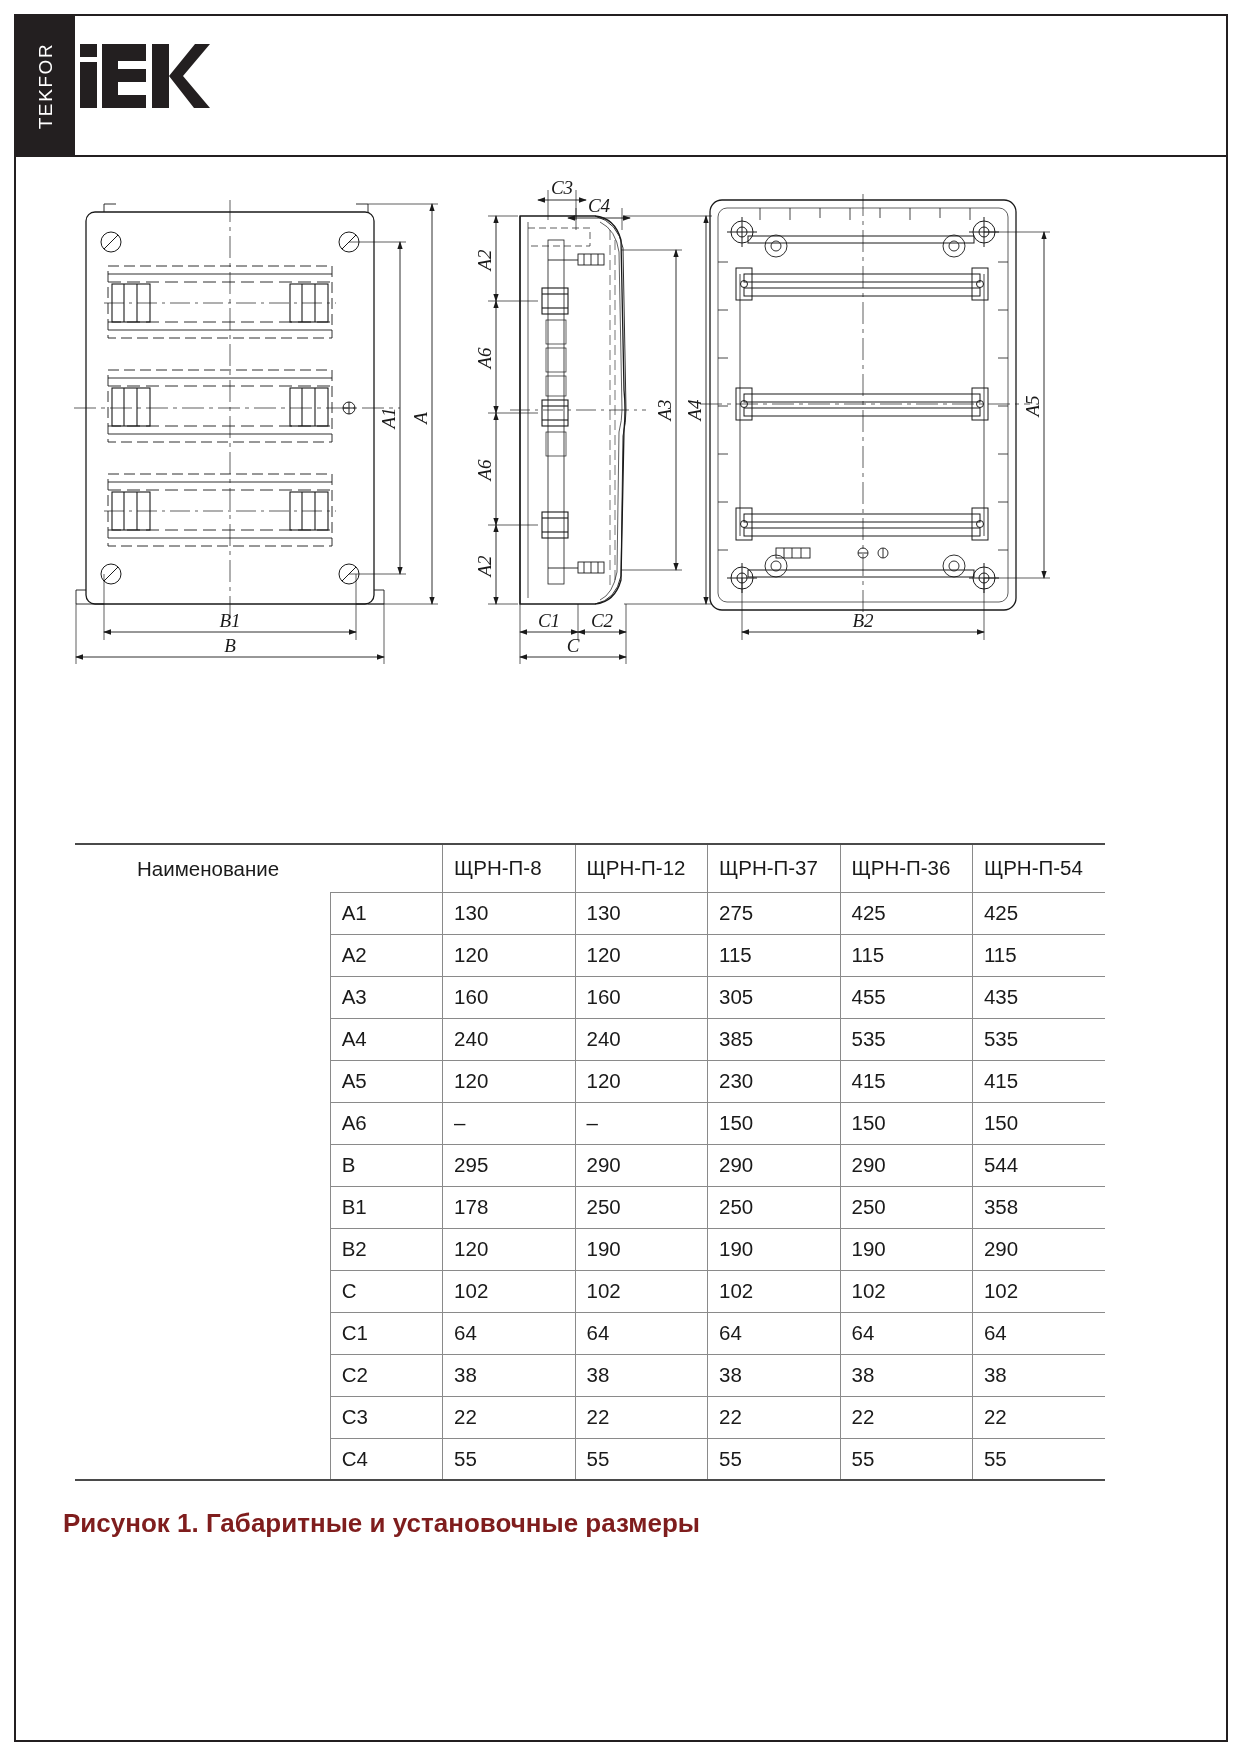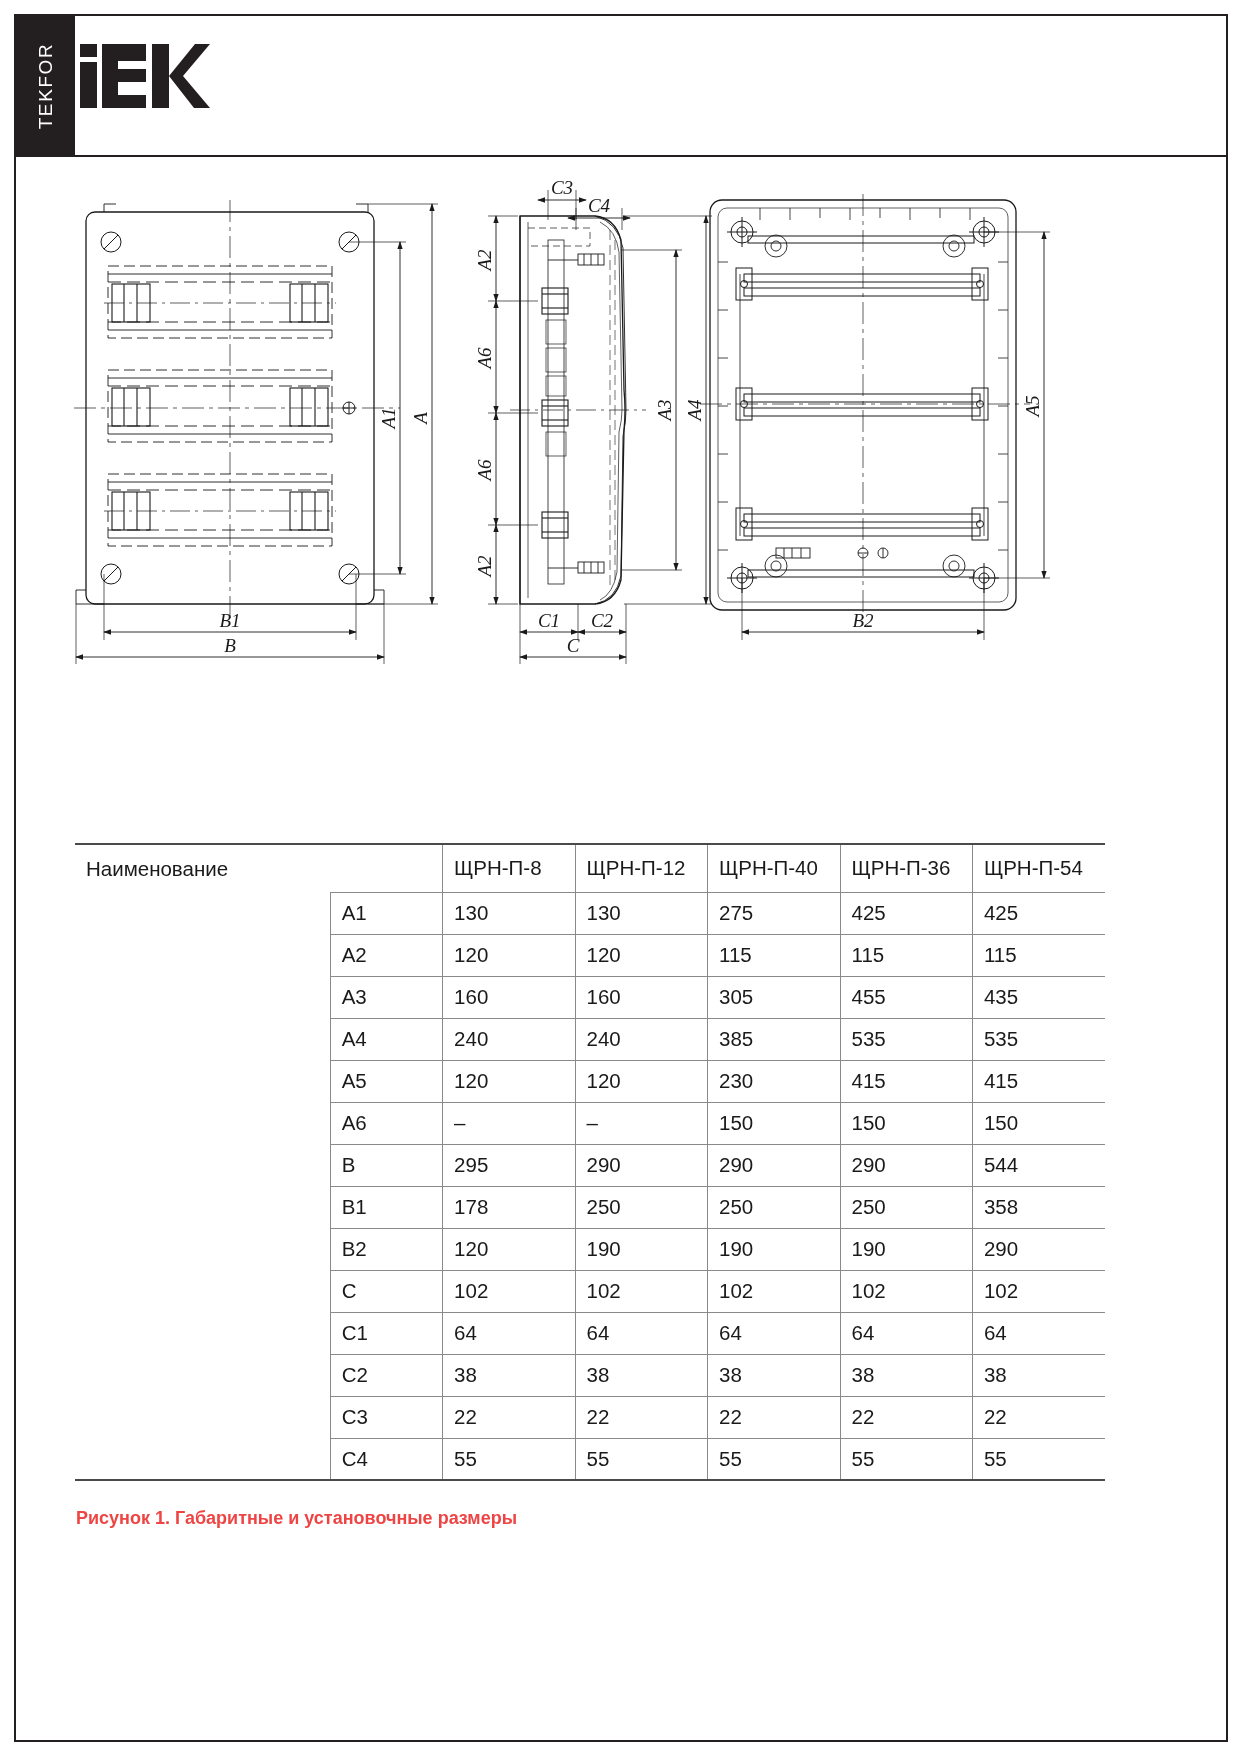--- a/index.html
+++ b/index.html
@@ -71,31 +71,31 @@
     font-family:"Liberation Sans", sans-serif;
   }
   .spec-table tr.head td { height:48px; }
   
   .spec-table { border-top:2px solid #4a4a4a; border-bottom:2px solid #4a4a4a; }
   .col-name      { width:256px; border-left:none !important; border-right:none !important; }
   .col-sym       { width:113px; }
   .col-val       { width:133px; }
   .head .col-name { border-bottom:1px solid #8a8a8a; }
   
-  .spec-table td:first-child { border-left:none; }
+  .spec-table td:first-child { border-left:none;text-align:center; }
   .spec-table td:last-child  { border-right:none; }
 
   
   .cell-blank { border-left:none !important; border-right:none !important; border-top:none !important; border-bottom:none !important; }
 
   
   .caption {
-    position:absolute; left:76px; top:1508px;
-    font-size:18px; font-weight:bold;
-    color:#ef4444;
+    position:absolute; left:63px; top:1508px;
+    font-size:26px; font-weight:bold;
+    color:#7f1d1d;
     font-family:"Liberation Sans", sans-serif;
   }
 </style>
 </head>
 <body>
 
 <div class="page">
 
   <div class="page-frame"></div>
 
@@ -477,21 +477,21 @@
     </svg>
   </div>
 
   <table class="spec-table">
     <tbody>
       <tr class="head">
         <td class="col-name cell-blank" style="border-bottom:1px solid #8a8a8a;">Наименование</td>
         <td class="col-sym cell-blank" style="border-bottom:1px solid #8a8a8a;"></td>
         <td class="col-val">ЩРН-П-8</td>
         <td class="col-val">ЩРН-П-12</td>
-        <td class="col-val">ЩРН-П-40</td>
+        <td class="col-val">ЩРН-П-37</td>
         <td class="col-val">ЩРН-П-36</td>
         <td class="col-val">ЩРН-П-54</td>
       </tr>
 
       <tr>
         <td class="col-name cell-blank"></td>
         <td class="col-sym">A1</td>
         <td class="col-val">130</td>
         <td class="col-val">130</td>
         <td class="col-val">275</td>

